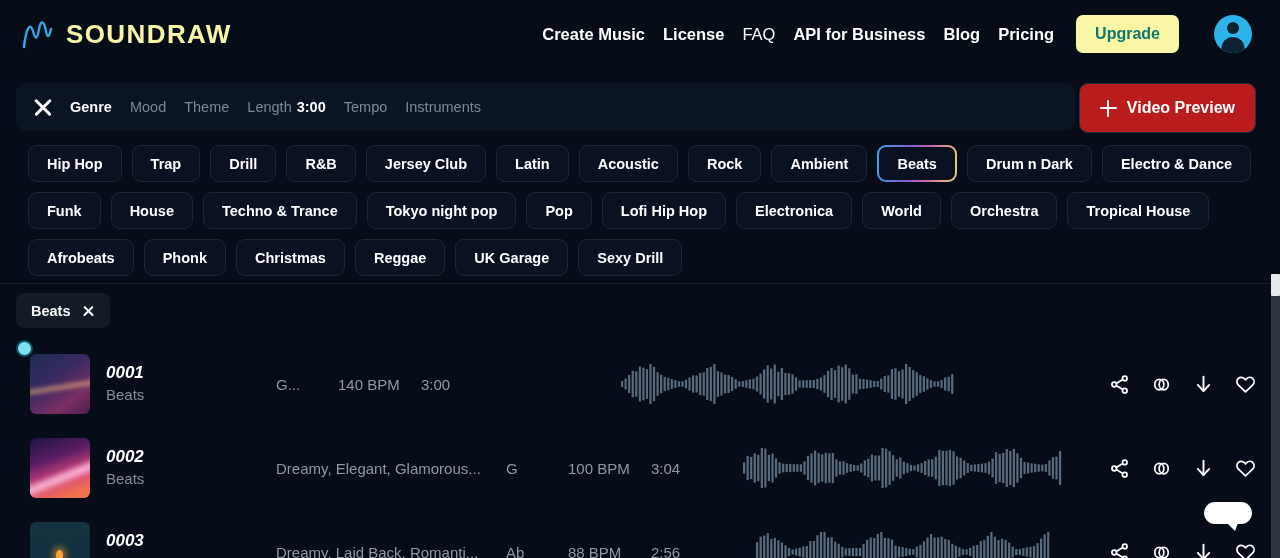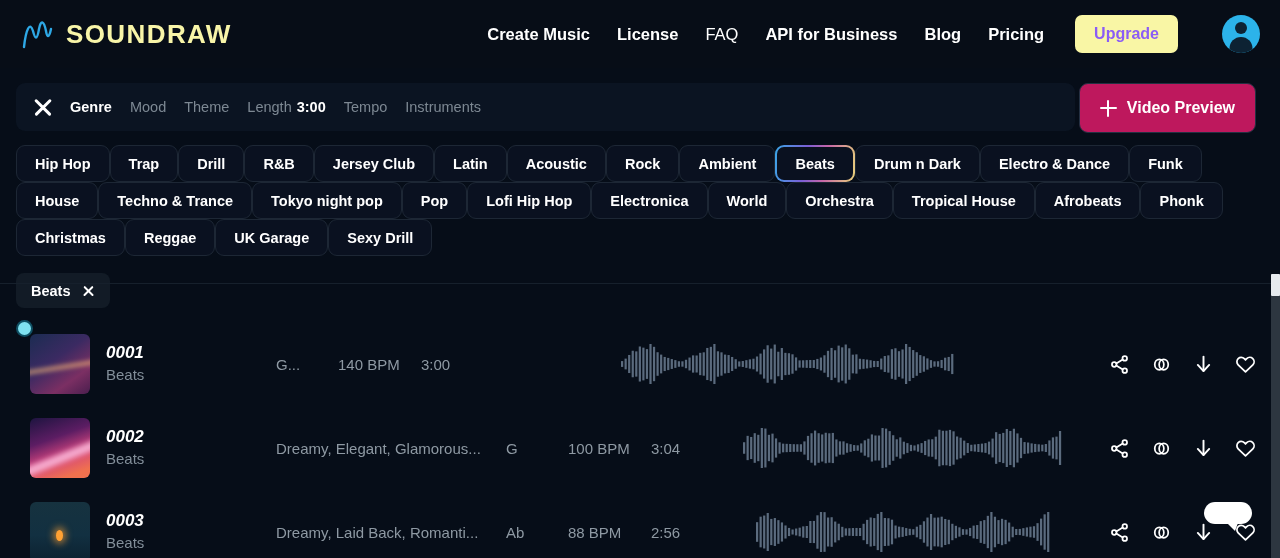--- a/index.html
+++ b/index.html
@@ -9,39 +9,39 @@
     font-family: "Liberation Sans", sans-serif;
     overflow: hidden;
   }
   body { position: relative; }
 
   
   .header {
     height: 68px; width: 1280px;
     background: #070d17;
     display: flex; align-items: center;
-    padding: 0 20px 0 22px;
+    padding: 0 28px 0 22px;
     position: relative;
   }
   .logo { display: flex; align-items: center; gap: 2px; }
   .logo-mark { width: 42px; height: 34px; display: block; }
   .logo-text {
     font-size: 26px; font-weight: bold; letter-spacing: 1.4px;
     color: #f8f5a8; line-height: 1;
   }
   .nav {
-    margin-left: auto; display: flex; align-items: center; gap: 27px;
+    margin-left: auto; display: flex; align-items: center; gap: 18px;
   }
   .nav-link {
     color: #ffffff; font-size: 16.5px; font-weight: bold;
     text-decoration: none; white-space: nowrap; cursor: pointer;
   }
   .nav-link.plain { font-weight: normal; }
   .upgrade-btn {
-    background: #f9f6a5; color: #8b5cf6;
+    background: #f9f6a5; color: #0f766e;
     font-size: 16px; font-weight: bold;
     border: none; border-radius: 7px;
     padding: 10px 19px; cursor: pointer; margin-left: 4px;
   }
   .avatar {
     width: 38px; height: 38px; border-radius: 50%;
     background: #2cb3ea; margin-left: 17px;
     position: relative; overflow: hidden; cursor: pointer;
   }
   .avatar::before {
@@ -77,33 +77,33 @@
   .close-x::before { transform: rotate(45deg); }
   .close-x::after  { transform: rotate(-45deg); }
   .filter-tabs { display: flex; align-items: center; gap: 18px; }
   .f-tab { font-size: 14.5px; color: #7d8893; cursor: pointer; white-space: nowrap; }
   .f-tab.active { color: #ffffff; font-weight: bold; }
   .f-tab .f-val { color: #ffffff; font-weight: bold; margin-left: 5px; }
 
   .video-preview-btn {
     position: absolute; right: 24px; top: 83px;
     height: 50px; display: flex; align-items: center; gap: 10px;
-    background: #be185d; border: 1px solid #243042;
+    background: #b91c1c; border: 1px solid #243042;
     border-radius: 9px; padding: 4px 20px;
     color: #ffffff; font-size: 16px; font-weight: bold; cursor: pointer;
   }
   .plus-icon { width: 17px; height: 17px; position: relative; flex: none; }
   .plus-icon::before, .plus-icon::after {
     content: ""; position: absolute; background: #fff; border-radius: 1px;
   }
   .plus-icon::before { left: 0; top: 7px; width: 17px; height: 2.6px; }
   .plus-icon::after  { top: 0; left: 7px; height: 17px; width: 2.6px; }
 
   
-  .chips { padding: 0 16px; margin-top: 14px; display: flex; flex-wrap: wrap; }
+  .chips { padding: 0 28px; margin-top: 14px; display: flex; flex-wrap: wrap; gap: 10px; }
   .chip {
     height: 37px; padding: 0 18px;
     display: inline-flex; align-items: center; justify-content: center;
     background: #0a1120; border: 1px solid #1d2735;
     border-radius: 9px; color: #ffffff;
     font-size: 14.5px; font-weight: bold; cursor: pointer; white-space: nowrap;
   }
   .chip.selected {
     background: #0a1120;
     border: 2px solid transparent;

